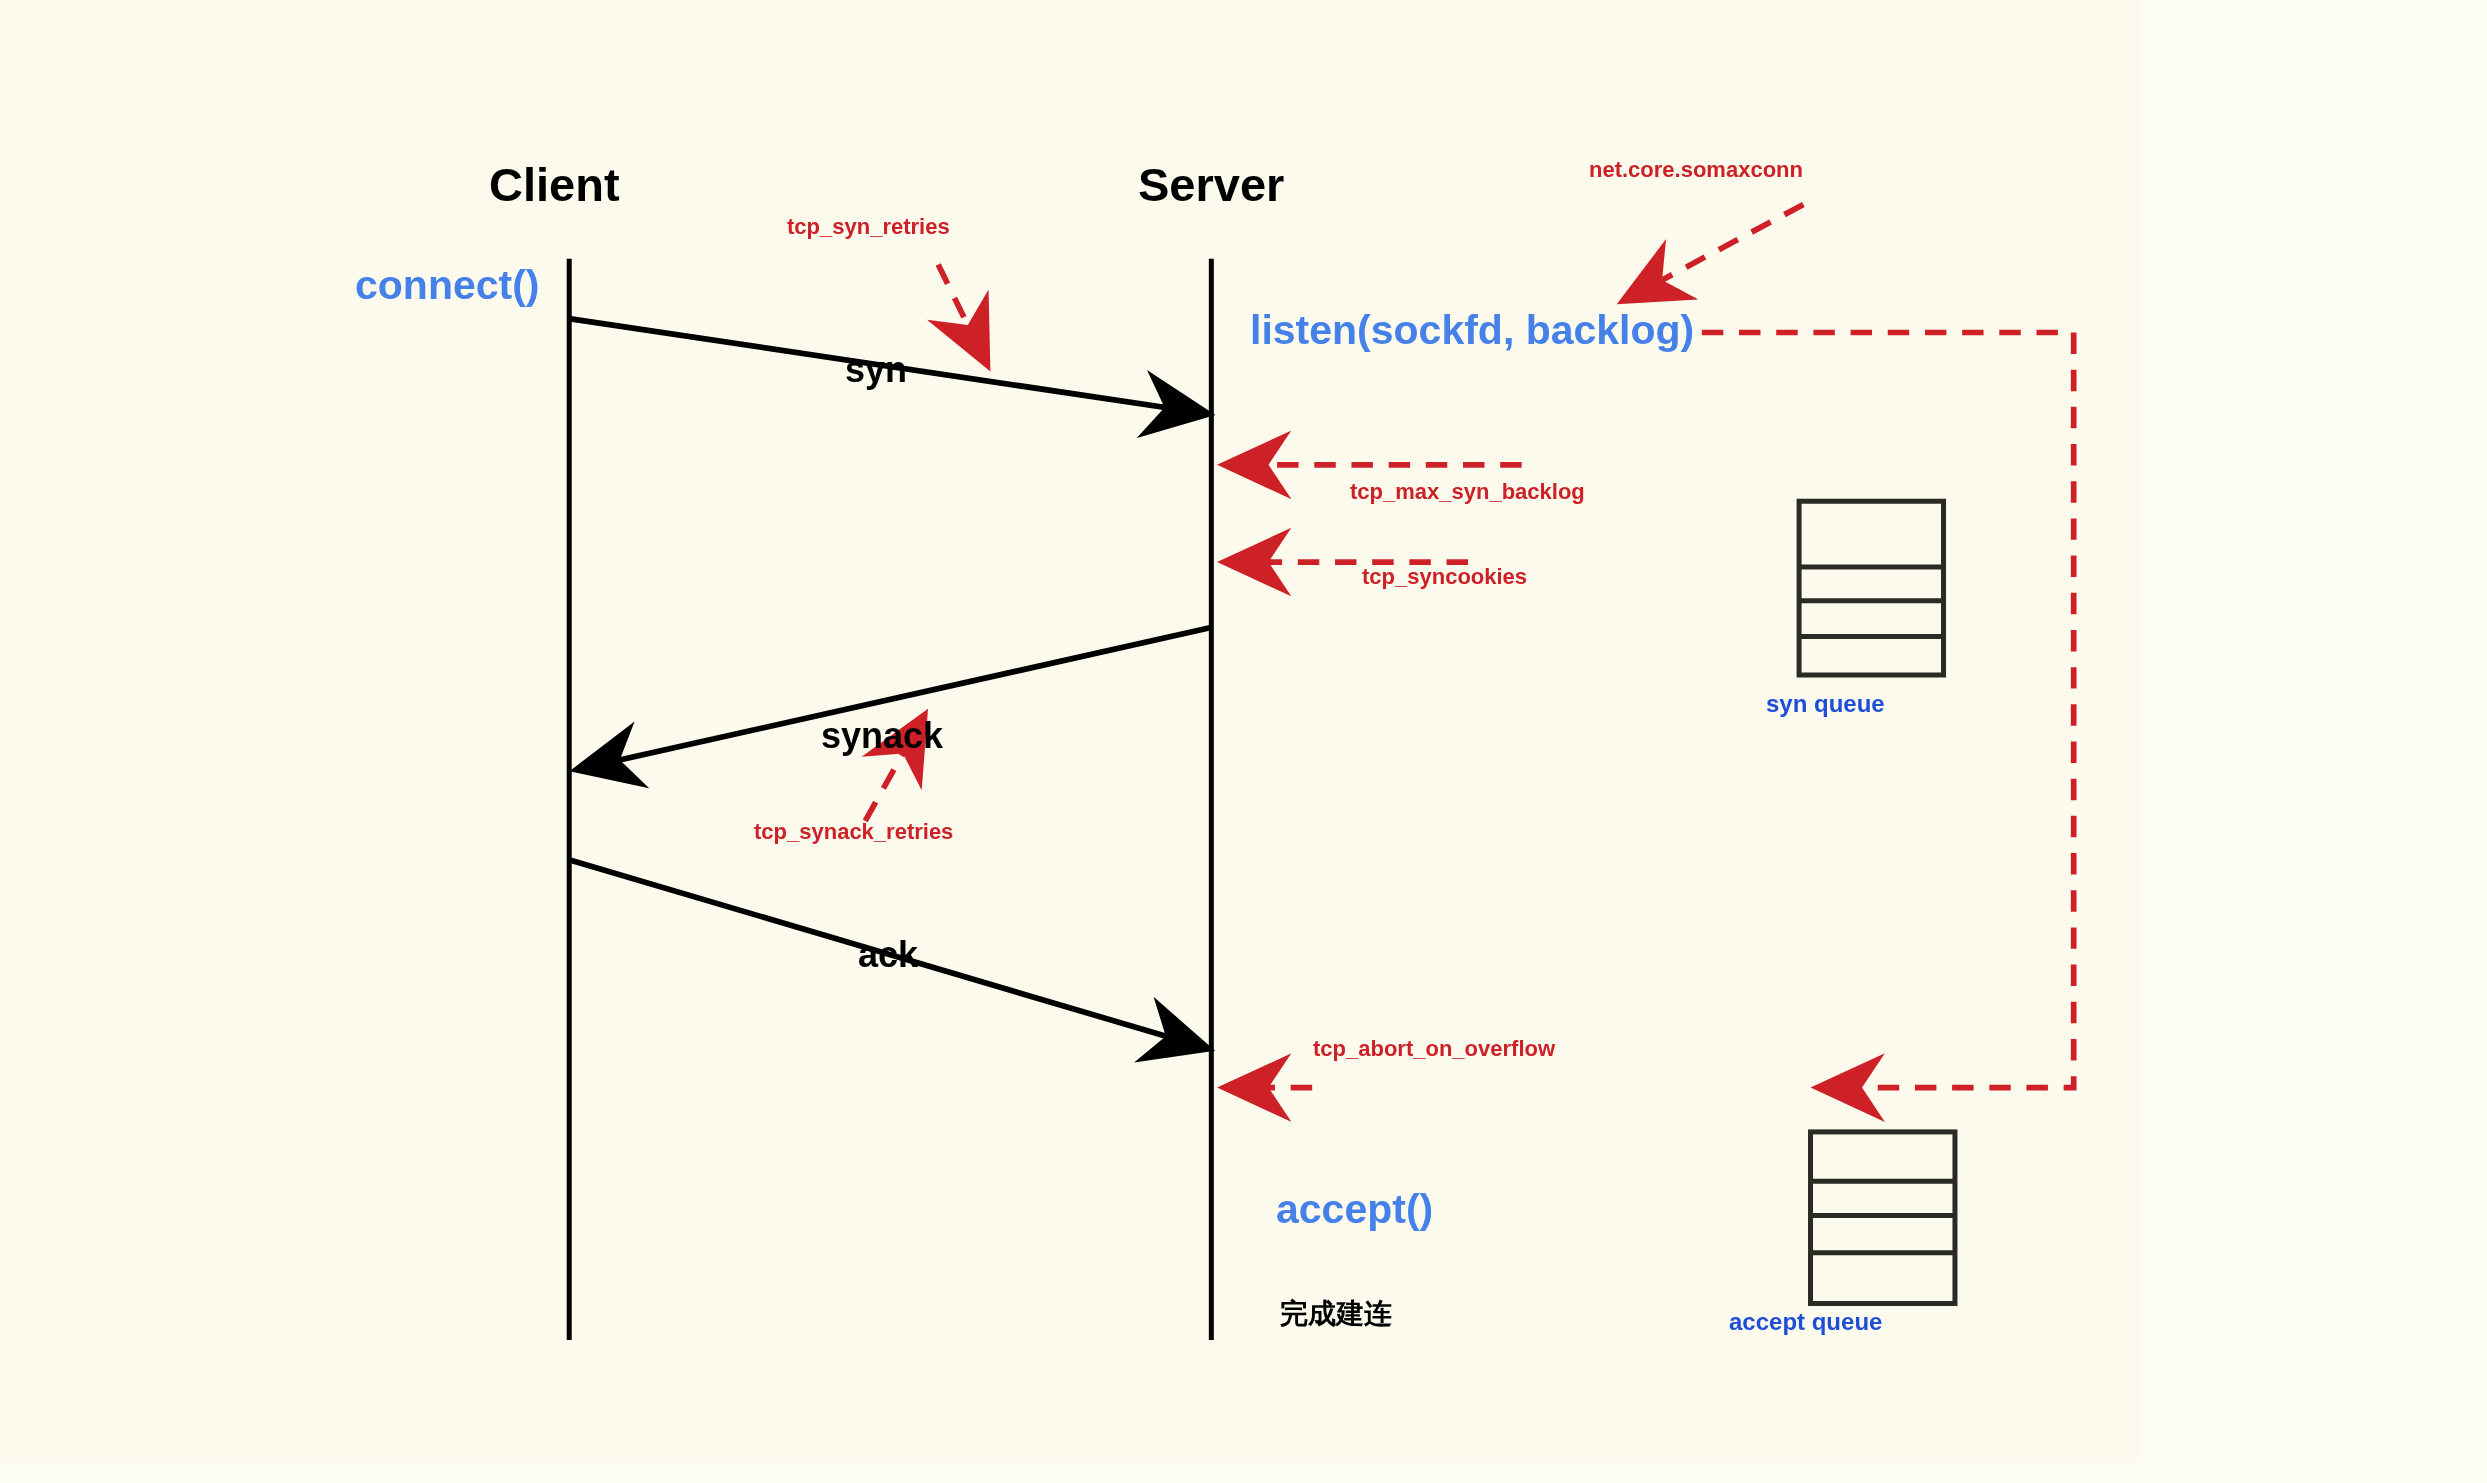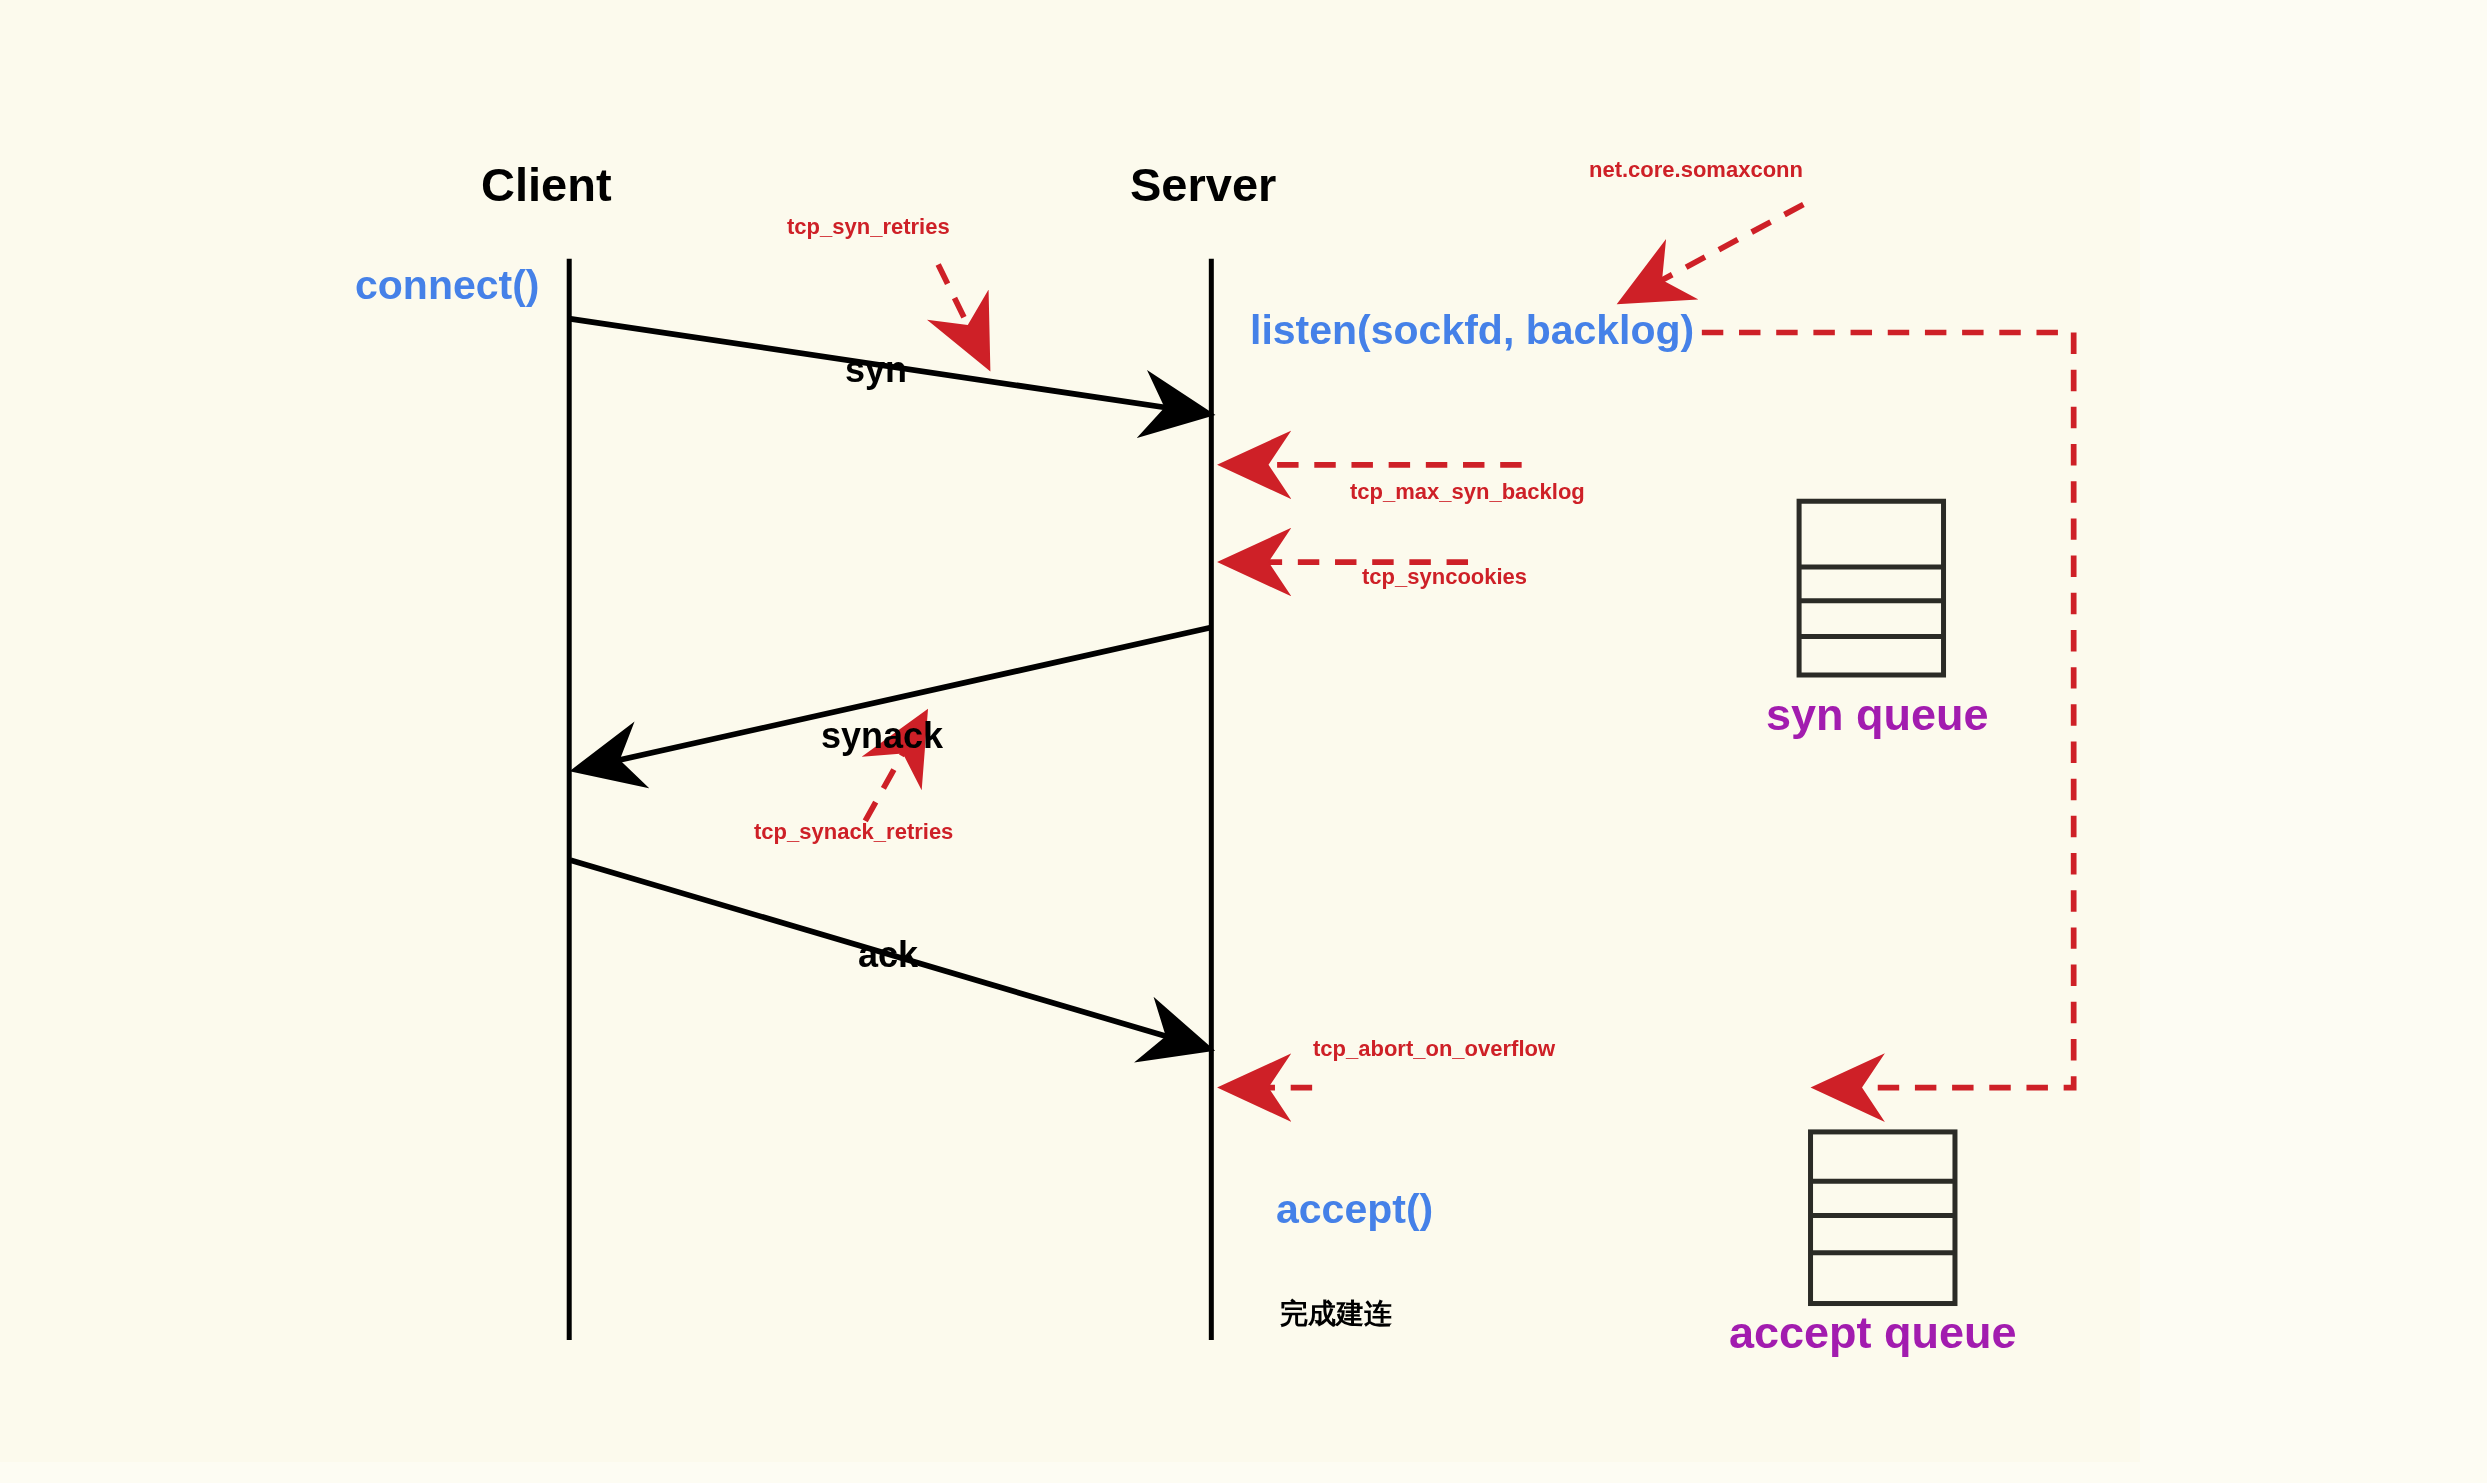--- a/index.html
+++ b/index.html
@@ -35,23 +35,23 @@
     width: 2487px;
     height: 1483px;
   }
   .lbl {
     position: absolute;
     white-space: nowrap;
     font-family: "Liberation Sans", sans-serif;
     font-weight: bold;
     line-height: 1;
   }
-  .lbl-actor   { font-size: 47px; color: #000000; }
+  .lbl-actor   { font-size: 47px; color: #000000; margin-left: 8px; }
   .lbl-msg     { font-size: 36px; color: #000000; }
-  .lbl-queue   { font-size: 45px; color: #a21caf; text-align: center; }
+  .lbl-queue   { font-size: 24px; color: #1d4ed8; text-align: center; }
   .lbl-red     { font-size: 22px; color: #ce2027; }
   .lbl-blue    { font-size: 41px; color: #4581e8; text-align: center; }
   .lbl-cjk     { font-size: 28px; color: #000000; font-family: "DejaVu Sans", sans-serif; }
 </style>
 </head>
 <body>
 
 <div id="stage">
 
   <div id="canvas"></div>

